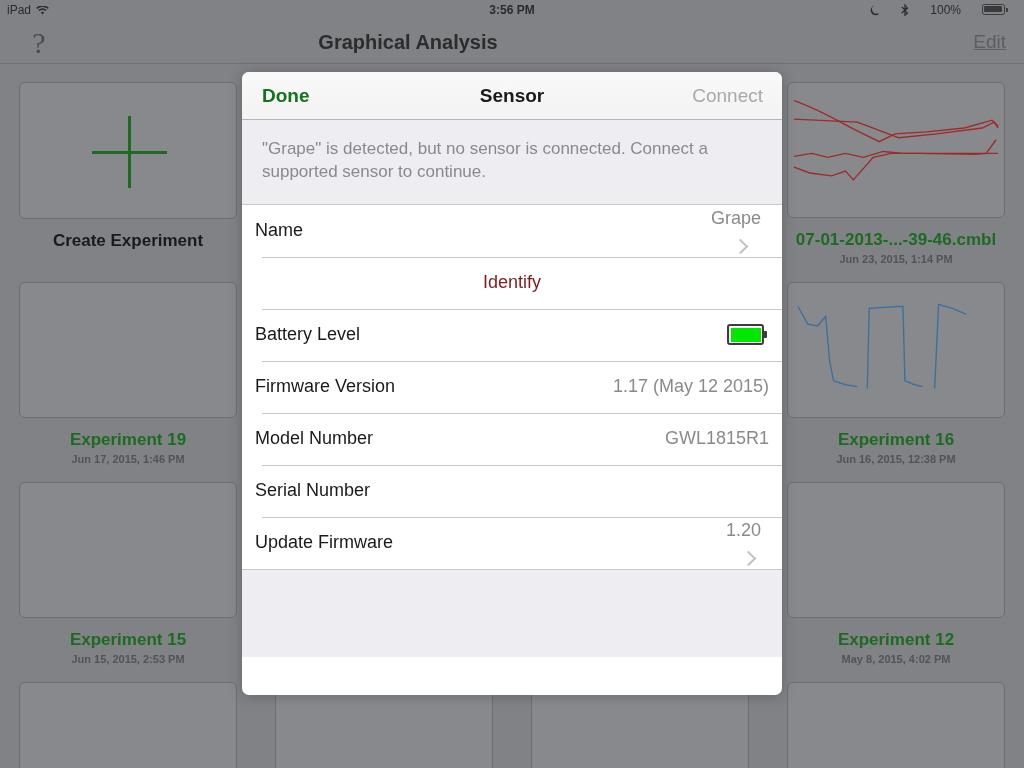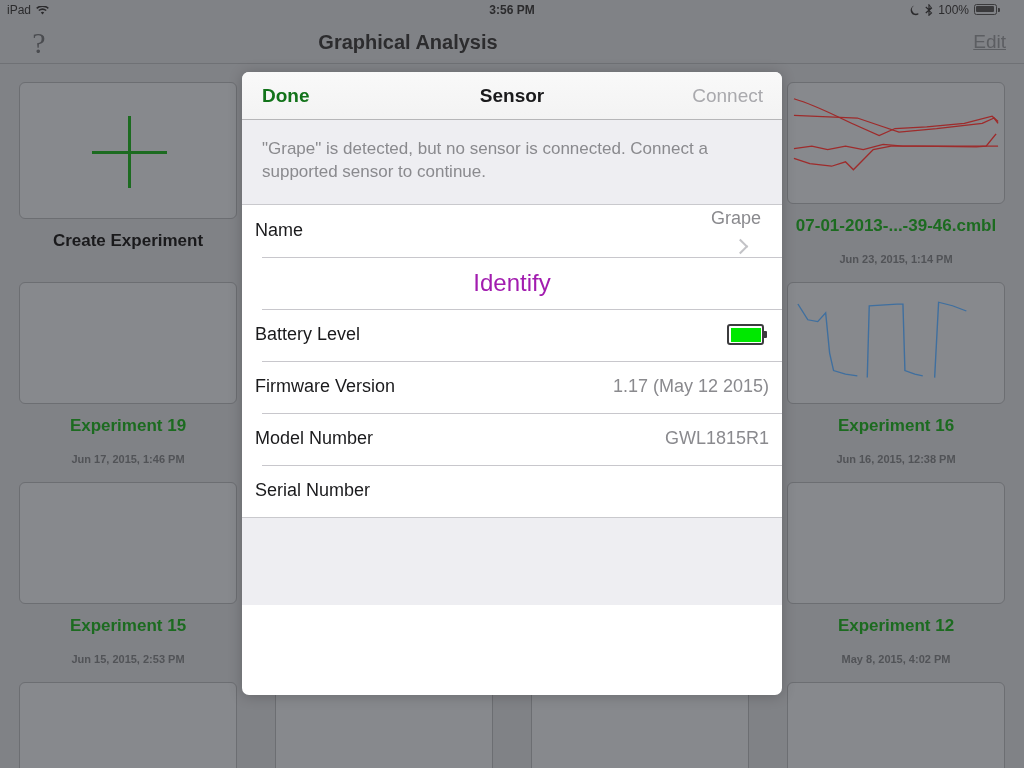--- a/index.html
+++ b/index.html
@@ -12,21 +12,21 @@
 
   
   #status-bar {
     position: absolute; top: 0; left: 0; width: 1024px; height: 20px;
     background: #808286;
     display: flex; align-items: center;
     font-size: 12px; color: #2b2b2d;
   }
   #status-left { position: absolute; left: 7px; display: flex; align-items: center; gap: 5px; }
   #status-center { position: absolute; left: 0; width: 1024px; text-align: center; font-weight: bold; font-size: 12px;}
-  #status-right { position: absolute; right: 24px; display: flex; align-items: center; gap: 5px; justify-content: space-between; }
+  #status-right { position: absolute; right: 16px; display: flex; align-items: center; gap: 21px; justify-content: space-between; }
   .sb-text { font-size: 12px; letter-spacing: 0px; }
   .wifi-icon { display:inline-block; width: 13px; height: 10px; }
   .moon-icon { display:inline-block; width: 10px; height: 11px; }
   .bt-icon { display:inline-block; width: 8px; height: 12px; }
   .batt-icon { display:inline-block; width: 26px; height: 12px; position: relative; }
   .batt-body { position:absolute; left:0; top:0; width:23px; height:11px; border:1px solid #3a3a3c; border-radius:2.5px; }
   .batt-fill { position:absolute; left:1.5px; top:1.5px; width:18px; height:6px; background:#3a3a3c; border-radius:1px; }
   .batt-nub { position:absolute; left:24px; top:4px; width:2px; height:4px; background:#3a3a3c; border-radius:0 1px 1px 0; }
 
   
@@ -77,21 +77,21 @@
   }
   .thumb svg { display:block; width: 100%; height: 100%; }
   .cell-title {
     margin-top: 12px;
     font-size: 17px; font-weight: bold;
     color: #1c6b20;
     white-space: nowrap;
   }
   .cell-title.black { color: #1a1a1c; }
   .cell-date {
-    margin-top: 17px;
+    margin-top: 3px;
     font-size: 11px; font-weight: bold; color: #515357;
     white-space: nowrap;
   }
   .plus-v { position:absolute; left:108px; top:33px; width:3px; height:72px; background:#1c6b20; }
   .plus-h { position:absolute; left:72px; top:68px; width:75px; height:3px; background:#1c6b20; }
 
   
   #modal {
     position: absolute;
     left: 242px; top: 72px;
@@ -151,21 +151,21 @@
     position: relative;
   }
   .chev::before {
     content:""; position:absolute; left:0; top:2px;
     width: 9px; height: 9px;
     border-right: 2px solid #c3c3c7;
     border-top: 2px solid #c3c3c7;
     transform: rotate(45deg);
   }
   .row.center-action { justify-content: center; }
-  .action-label { font-size: 24px; color: #a21caf; }
+  .action-label { font-size: 18px; color: #7f1d1d; }
 
   .mini-batt { position: relative; width: 40px; height: 21px; margin-right: 2px; }
   .mini-batt-body { position:absolute; left:0; top:0; width:37px; height:21px; border:2px solid #3c3c3e; border-radius:3px; background:#fff; }
   .mini-batt-fill { position:absolute; left:3.5px; top:3.5px; width:30px; height:14px; background:#00e800; }
   .mini-batt-nub { position:absolute; left:37px; top:7px; width:3px; height:7px; background:#3c3c3e; border-radius:0 1px 1px 0; }
 
   #modal-footer {
     background: #eeeef2;
     border-top: 1px solid #c9c9cd;
     height: 88px;
@@ -335,15 +335,22 @@
       <div class="row">
         <span class="row-label">Model Number</span>
         <span class="row-value">
           <span>GWL1815R1</span>
         </span>
       </div>
       <div class="row">
         <span class="row-label">Serial Number</span>
         <span class="row-value"></span>
       </div>
+      <div class="row">
+        <span class="row-label">Update Firmware</span>
+        <span class="row-value">
+          <span class="fw-ver">1.20</span>
+          <span class="chev"></span>
+        </span>
+      </div>
     </div>
   <div id="modal-footer"></div>
 </div>
 
 </body></html>

